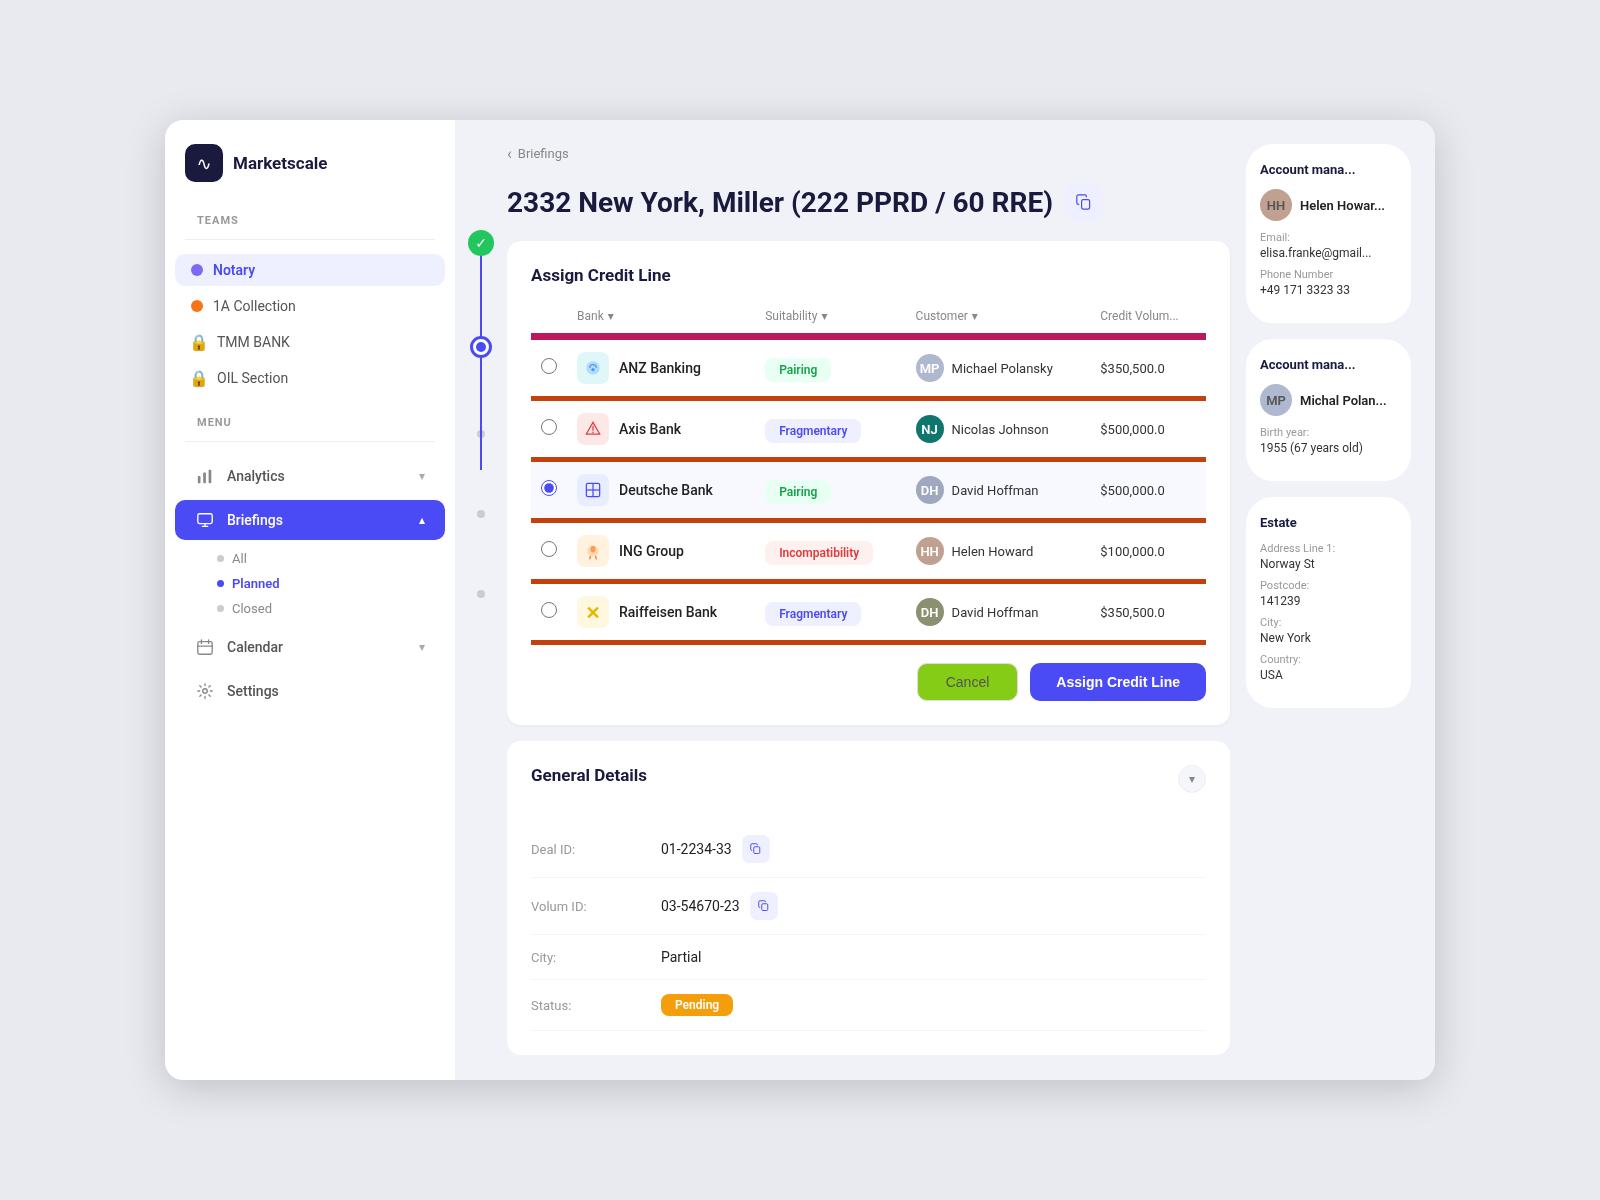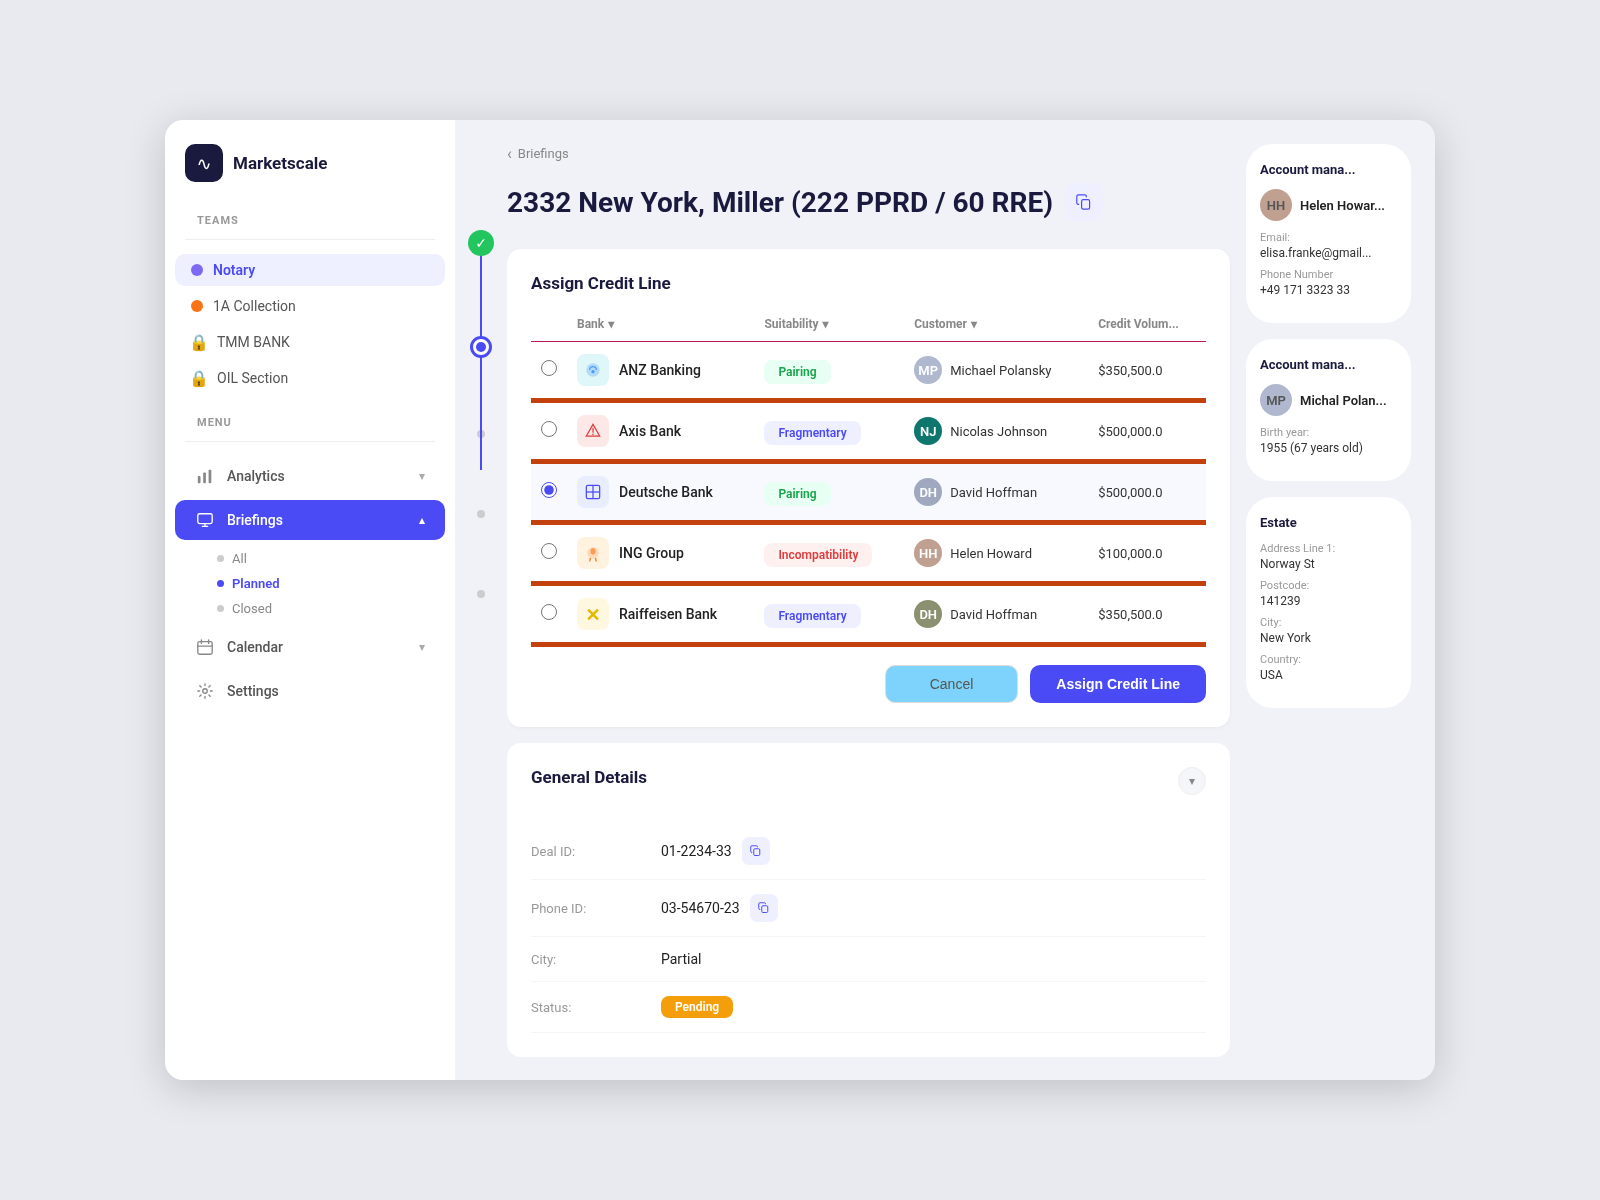--- a/index.html
+++ b/index.html
@@ -195,21 +195,21 @@
       font-size: 13px;
       margin-bottom: 4px;
     }
     .page-title {
       font-size: 28px;
       font-weight: 700;
       color: #1a1a3e;
       display: flex;
       align-items: center;
       gap: 12px;
-      margin-bottom: 12px;
+      margin-bottom: 4px;
     }
     .copy-btn {
       width: 38px;
       height: 38px;
       border-radius: 10px;
       background: #eff0ff;
       border: none;
       cursor: pointer;
       display: flex;
       align-items: center;
@@ -230,25 +230,25 @@
       color: #1a1a3e;
       margin-bottom: 18px;
     }
     
     .credit-table {
       width: 100%;
       border-collapse: collapse;
     }
     .credit-table th {
       font-size: 12px;
-      font-weight: 700;
+      font-weight: 400;
       color: #888;
       text-align: left;
       padding: 6px 10px 10px 10px;
-      border-bottom: 1px solid #be185d;
+      border-bottom: 7px solid #be185d;
     }
     .credit-table th .th-inner {
       display: flex;
       align-items: center;
       gap: 4px;
     }
     .credit-table td {
       padding: 12px 10px;
       border-bottom: 5px solid #c2410c;
       vertical-align: middle;
@@ -326,24 +326,24 @@
       accent-color: #4b4bf5;
       cursor: pointer;
     }
     .table-actions {
       display: flex;
       justify-content: flex-end;
       gap: 12px;
       margin-top: 18px;
     }
     .btn-cancel {
-      padding: 10px 44px;
+      padding: 10px 28px;
       border-radius: 10px;
       border: 1px solid #ddd;
-      background: #7dd3fc;
+      background: #84cc16;
       color: #555;
       font-size: 14px;
       font-weight: 500;
       cursor: pointer;
     }
     .btn-primary {
       padding: 10px 26px;
       border-radius: 10px;
       border: none;
       background: #4b4bf5;
@@ -784,21 +784,21 @@
               <button class="copy-sm-btn">
                 <svg viewBox="0 0 16 16" width="12" height="12" fill="none">
                   <rect x="5" y="5" width="8" height="9" rx="1.5" stroke="#4b4bf5" stroke-width="1.3"></rect>
                   <path d="M3 10H2.5A1.5 1.5 0 011 8.5v-6A1.5 1.5 0 012.5 1h6A1.5 1.5 0 0110 2.5V3" stroke="#4b4bf5" stroke-width="1.3"></path>
                 </svg>
               </button>
             </div>
           </div>
 
           <div class="details-row">
-            <span class="details-label">Phone ID:</span>
+            <span class="details-label">Volum ID:</span>
             <div class="details-value">
               <span>03-54670-23</span>
               <button class="copy-sm-btn">
                 <svg viewBox="0 0 16 16" width="12" height="12" fill="none">
                   <rect x="5" y="5" width="8" height="9" rx="1.5" stroke="#4b4bf5" stroke-width="1.3"></rect>
                   <path d="M3 10H2.5A1.5 1.5 0 011 8.5v-6A1.5 1.5 0 012.5 1h6A1.5 1.5 0 0110 2.5V3" stroke="#4b4bf5" stroke-width="1.3"></path>
                 </svg>
               </button>
             </div>
           </div>

